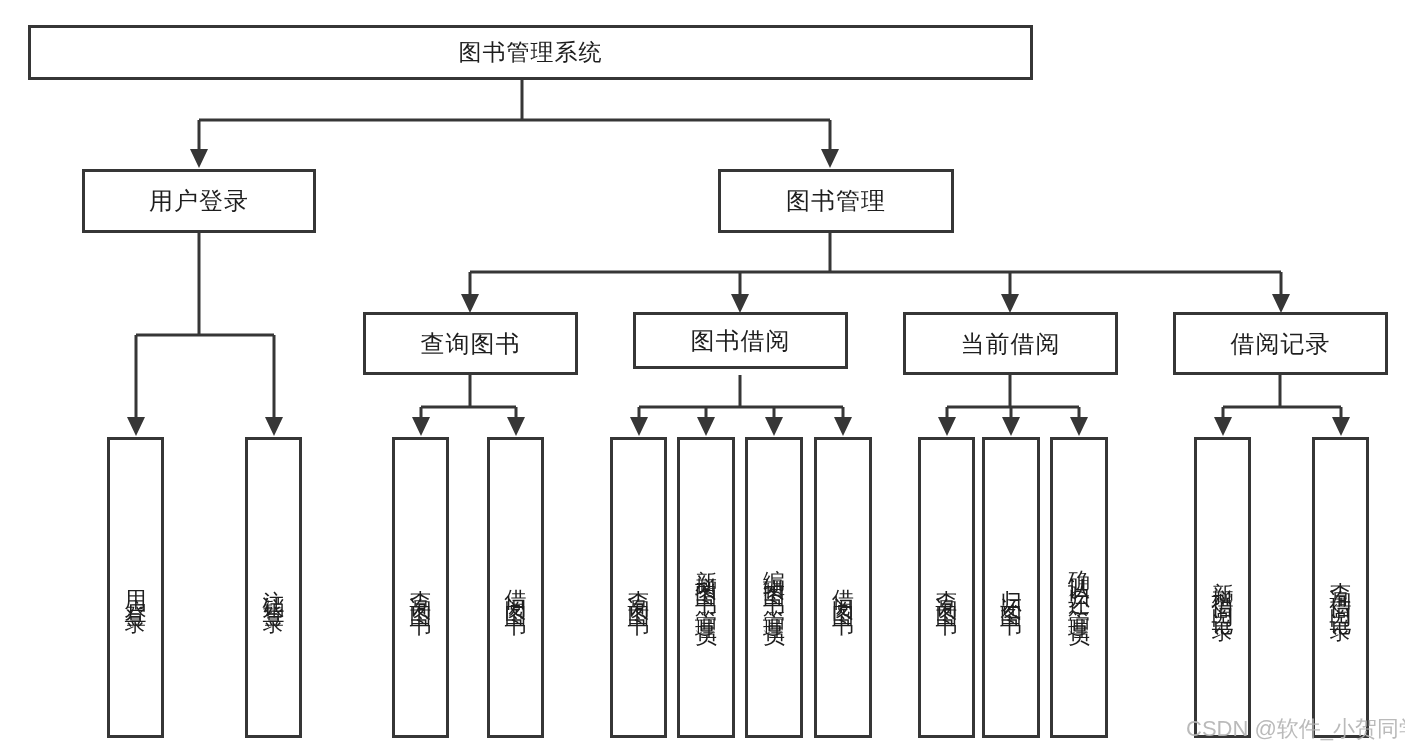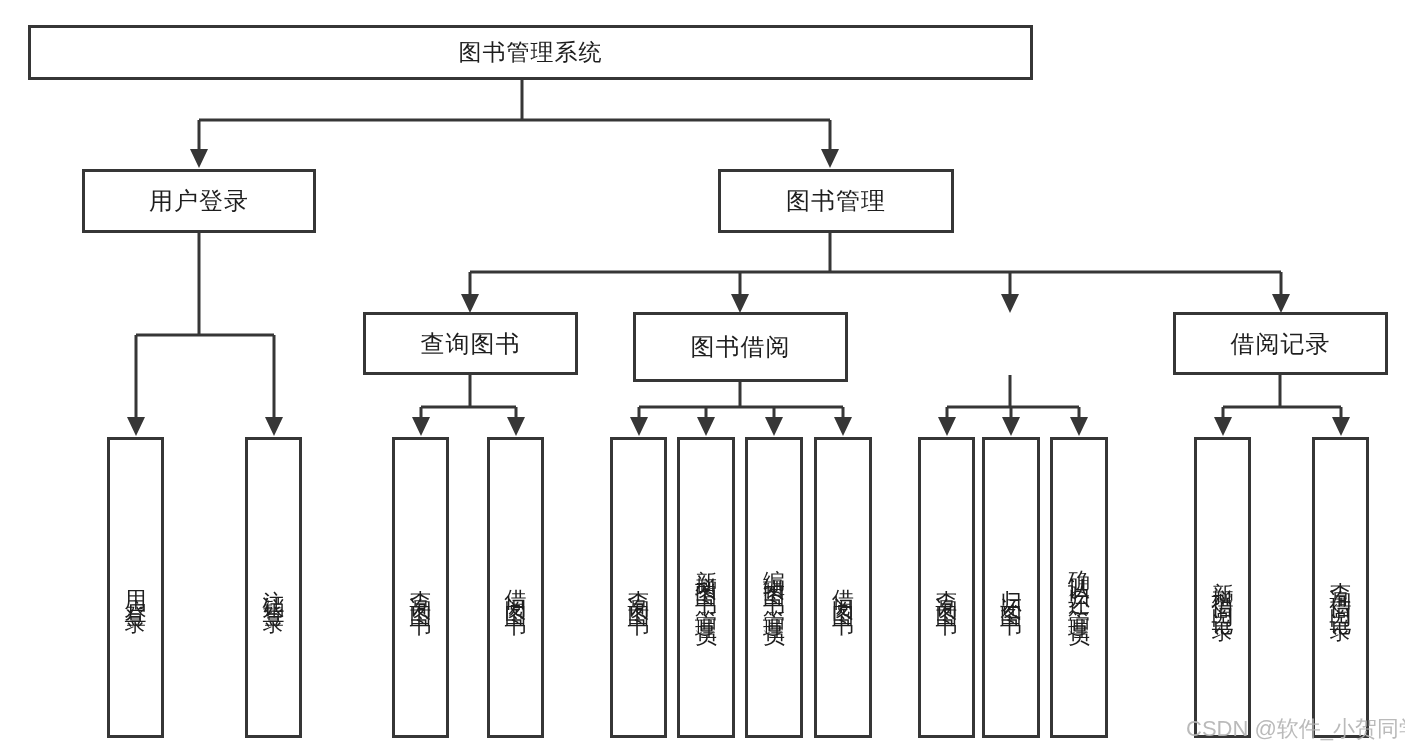--- a/index.html
+++ b/index.html
@@ -88,22 +88,25 @@
   <div class="node h" style="left:82px; top:169px; width:234px; height:64px;">
     <span>用户登录</span>
   </div>
   <div class="node h" style="left:718px; top:169px; width:236px; height:64px;">
     <span>图书管理</span>
   </div>
 
   <div class="node h" style="left:363px; top:312px; width:215px; height:63px;">
     <span>查询图书</span>
   </div>
-  <div class="node h" style="left:633px; top:312px; width:215px; height:70px;">
+  <div class="node h" style="left:633px; top:312px; width:215px; height:57px;">
     <span>图书借阅</span>
+  </div>
+  <div class="node h" style="left:903px; top:312px; width:215px; height:63px;">
+    <span>当前借阅</span>
   </div>
   <div class="node h" style="left:1173px; top:312px; width:215px; height:63px;">
     <span>借阅记录</span>
   </div>
 
   <div class="node v" style="left:107px; top:437px; width:57px; height:301px;">
     <span>用户登录</span>
   </div>
   <div class="node v" style="left:245px; top:437px; width:57px; height:301px;">
     <span>注销登录</span>

